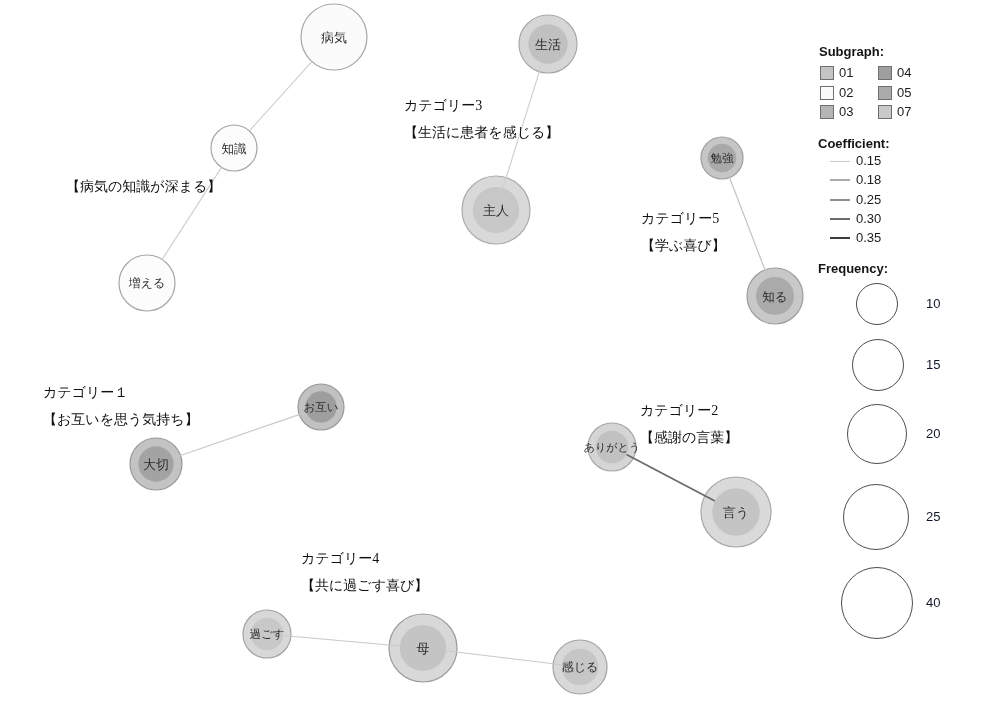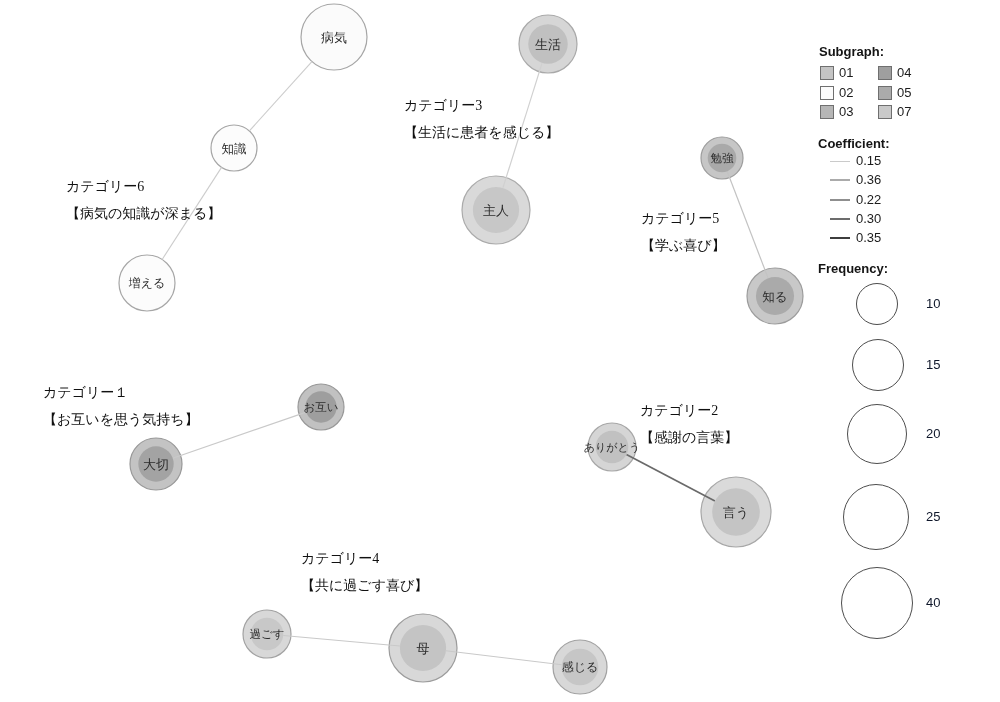--- a/index.html
+++ b/index.html
@@ -70,21 +70,20 @@
       <text x="311" y="407" text-anchor="middle" dominant-baseline="central" font-size="11.5" fill="#2b2b2b" font-family="&quot;DejaVu Sans&quot;,&quot;Liberation Sans&quot;,sans-serif">お互い</text>
       <text x="146" y="464" text-anchor="middle" dominant-baseline="central" font-size="13" fill="#2b2b2b" font-family="&quot;DejaVu Sans&quot;,&quot;Liberation Sans&quot;,sans-serif">大切</text>
       <text x="602" y="447" text-anchor="middle" dominant-baseline="central" font-size="11" fill="#2b2b2b" font-family="&quot;DejaVu Sans&quot;,&quot;Liberation Sans&quot;,sans-serif">ありがとう</text>
       <text x="726" y="512" text-anchor="middle" dominant-baseline="central" font-size="13" fill="#2b2b2b" font-family="&quot;DejaVu Sans&quot;,&quot;Liberation Sans&quot;,sans-serif">言う</text>
       <text x="257" y="634" text-anchor="middle" dominant-baseline="central" font-size="11.5" fill="#2b2b2b" font-family="&quot;DejaVu Sans&quot;,&quot;Liberation Sans&quot;,sans-serif">過ごす</text>
       <text x="413" y="648" text-anchor="middle" dominant-baseline="central" font-size="13" fill="#2b2b2b" font-family="&quot;DejaVu Sans&quot;,&quot;Liberation Sans&quot;,sans-serif">母</text>
       <text x="570" y="667" text-anchor="middle" dominant-baseline="central" font-size="12" fill="#2b2b2b" font-family="&quot;DejaVu Sans&quot;,&quot;Liberation Sans&quot;,sans-serif">感じる</text>
     </svg>
   <div id="cat-layer">
       <div class="category" style="left: 56px; top: 173px;">
-        <div>カテゴリー6</div>
         <div>【病気の知識が深まる】</div>
       </div>
       <div class="category" style="left: 394px; top: 92px;">
         <div>カテゴリー3</div>
         <div>【生活に患者を感じる】</div>
       </div>
       <div class="category" style="left: 631px; top: 205px;">
         <div>カテゴリー5</div>
         <div>【学ぶ喜び】</div>
       </div>
@@ -125,23 +124,23 @@
         <span class="sg-box" style="background: rgb(182, 182, 182);"></span>
         <span class="sg-label">03</span>
       </div>
       <div class="sg-item" style="left: 868px; top: 104px;">
         <span class="sg-box" style="background: rgb(201, 201, 201);"></span>
         <span class="sg-label">07</span>
       </div>
       <div class="coef-line" style="left: 820px; top: 160.5px; height: 1px; background: rgb(202, 202, 202);"></div>
       <div class="coef-label" style="left: 846px; top: 153px;">0.15</div>
       <div class="coef-line" style="left: 820px; top: 179.3px; height: 1.4px; background: rgb(171, 171, 171);"></div>
-      <div class="coef-label" style="left: 846px; top: 172px;">0.36</div>
+      <div class="coef-label" style="left: 846px; top: 172px;">0.18</div>
       <div class="coef-line" style="left: 820px; top: 199.15px; height: 1.7px; background: rgb(143, 143, 143);"></div>
-      <div class="coef-label" style="left: 846px; top: 192px;">0.22</div>
+      <div class="coef-label" style="left: 846px; top: 192px;">0.25</div>
       <div class="coef-line" style="left: 820px; top: 218px; height: 2px; background: rgb(108, 108, 108);"></div>
       <div class="coef-label" style="left: 846px; top: 211px;">0.30</div>
       <div class="coef-line" style="left: 820px; top: 236.7px; height: 2.6px; background: rgb(61, 61, 61);"></div>
       <div class="coef-label" style="left: 846px; top: 230px;">0.35</div>
       <div class="freq-circle" style="left: 846px; top: 283px; width: 42px; height: 42px;"></div>
       <div class="freq-label" style="left: 916px; top: 296px;">10</div>
       <div class="freq-circle" style="left: 842px; top: 339px; width: 52px; height: 52px;"></div>
       <div class="freq-label" style="left: 916px; top: 357px;">15</div>
       <div class="freq-circle" style="left: 837px; top: 404px; width: 60px; height: 60px;"></div>
       <div class="freq-label" style="left: 916px; top: 426px;">20</div>

